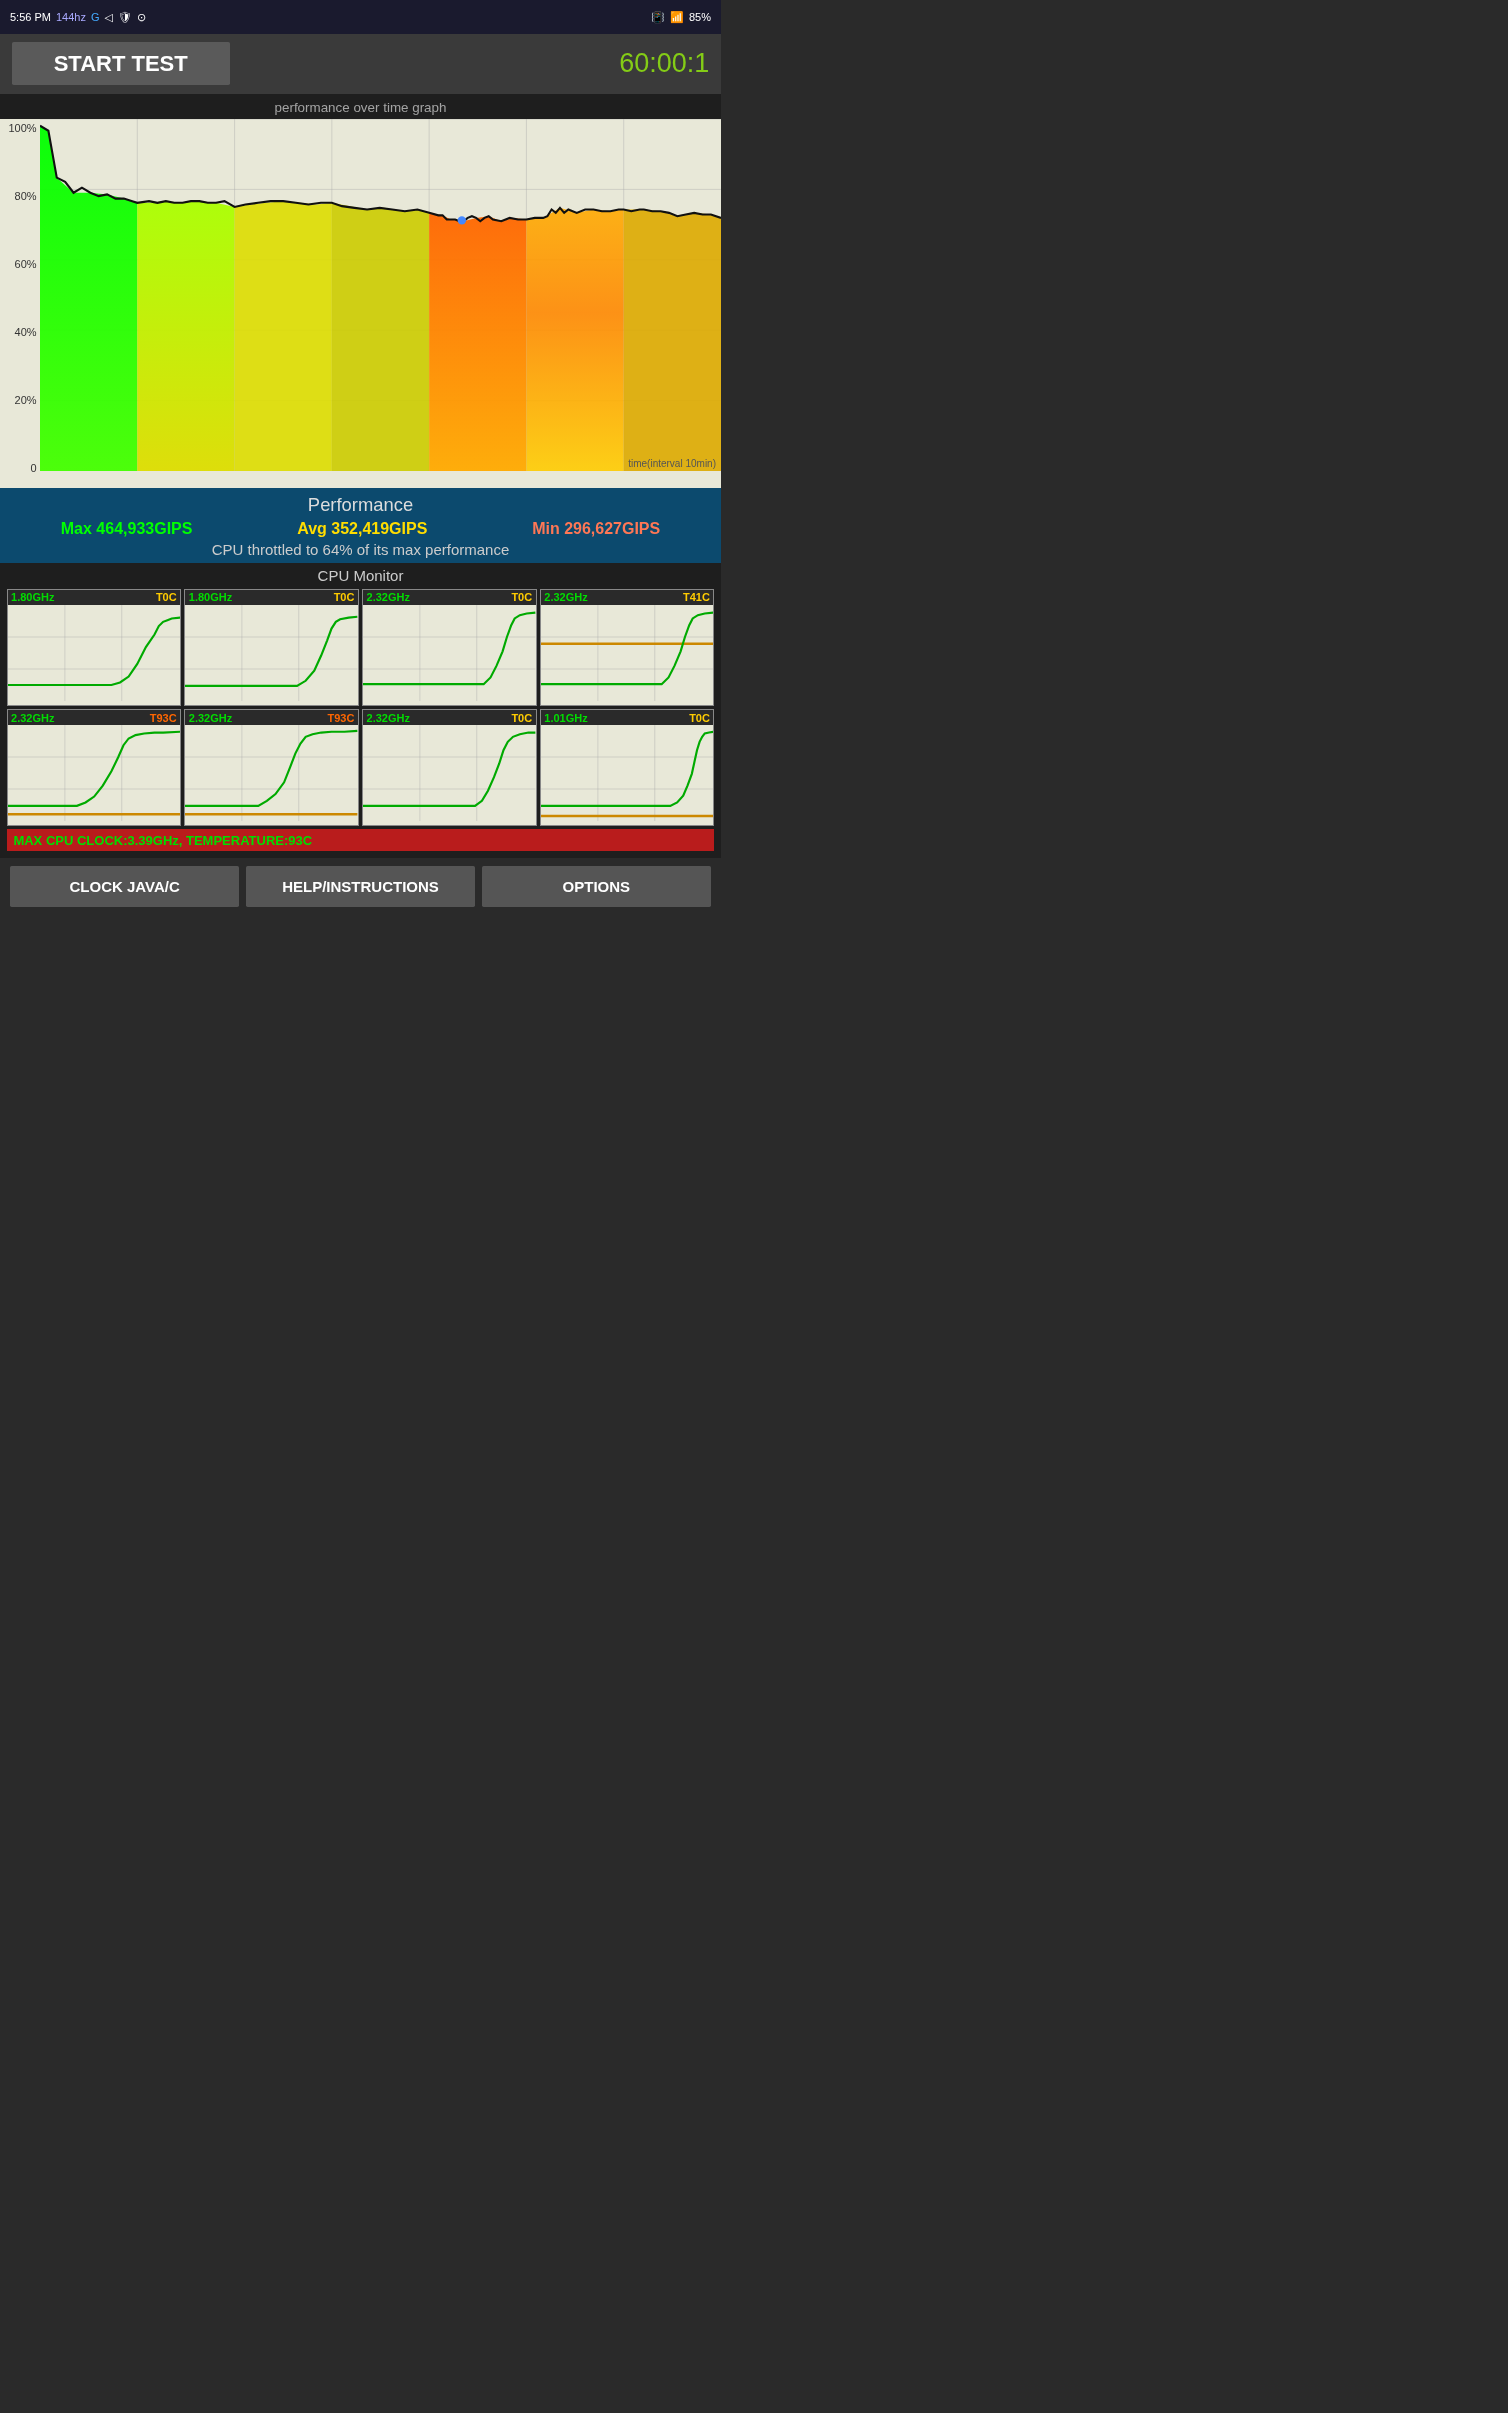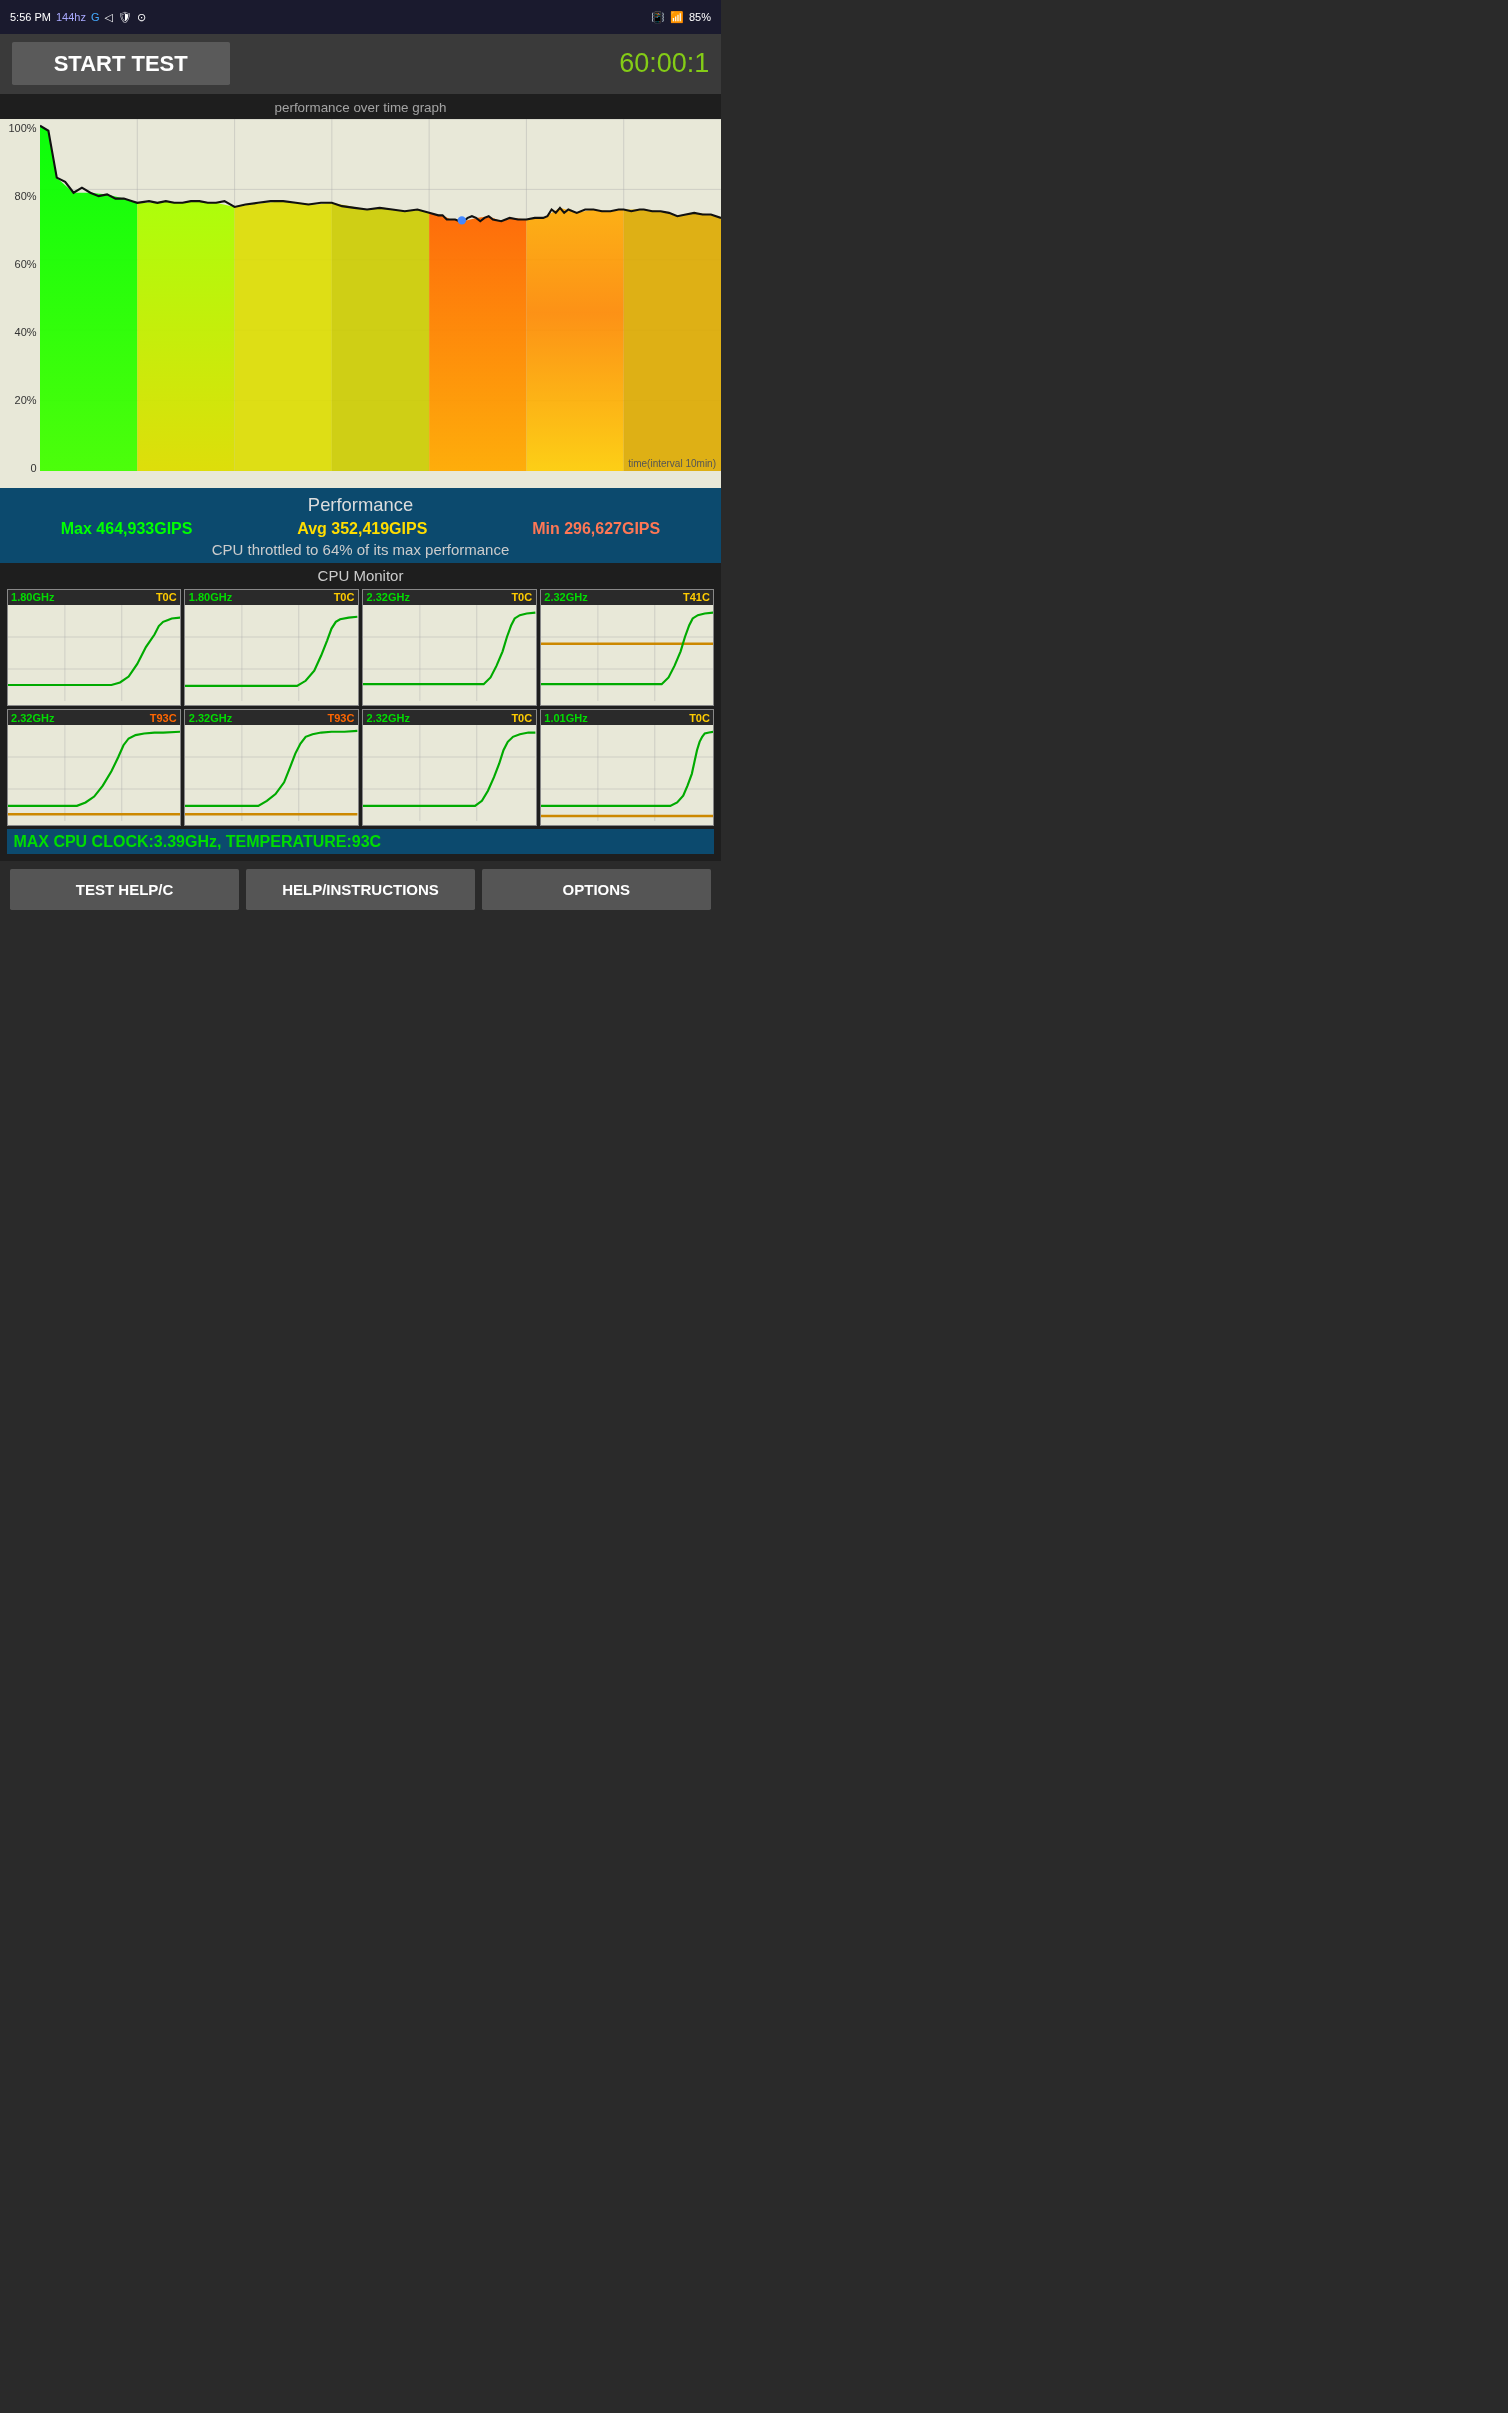--- a/index.html
+++ b/index.html
@@ -159,23 +159,23 @@
     .cpu-freq { color: #00dd00; font-size: 11px; font-weight: bold; }
     .cpu-temp { color: #ffcc00; font-size: 11px; font-weight: bold; }
     .cpu-temp-hot { color: #ff6600; font-size: 11px; font-weight: bold; }
     .cpu-chart-area {
       position: relative;
       height: 96px;
       background: #e8e8d8;
     }
 
     .max-clock-bar {
-      background: #0c4a6e;
+      background: #b91c1c;
       padding: 3.4px 6.7px;
-      font-size: 16px;
+      font-size: 13px;
       font-weight: bold;
       color: #00dd00;
     }
 
     
     .bottom-buttons {
       display: flex;
       gap: 0;
       background: #2a2a2a;
       padding: 8.4px 6.7px;
@@ -451,17 +451,17 @@
         </svg>
       </div>
     </div>
 
   </div>
 
   <div class="max-clock-bar">MAX CPU CLOCK:3.39GHz, TEMPERATURE:93C</div>
 </div>
 
 <div class="bottom-buttons">
-  <button class="bottom-btn">TEST HELP/C</button>
+  <button class="bottom-btn">CLOCK JAVA/C</button>
   <button class="bottom-btn">HELP/INSTRUCTIONS</button>
   <button class="bottom-btn">OPTIONS</button>
 </div>
 
 
 </body></html>

